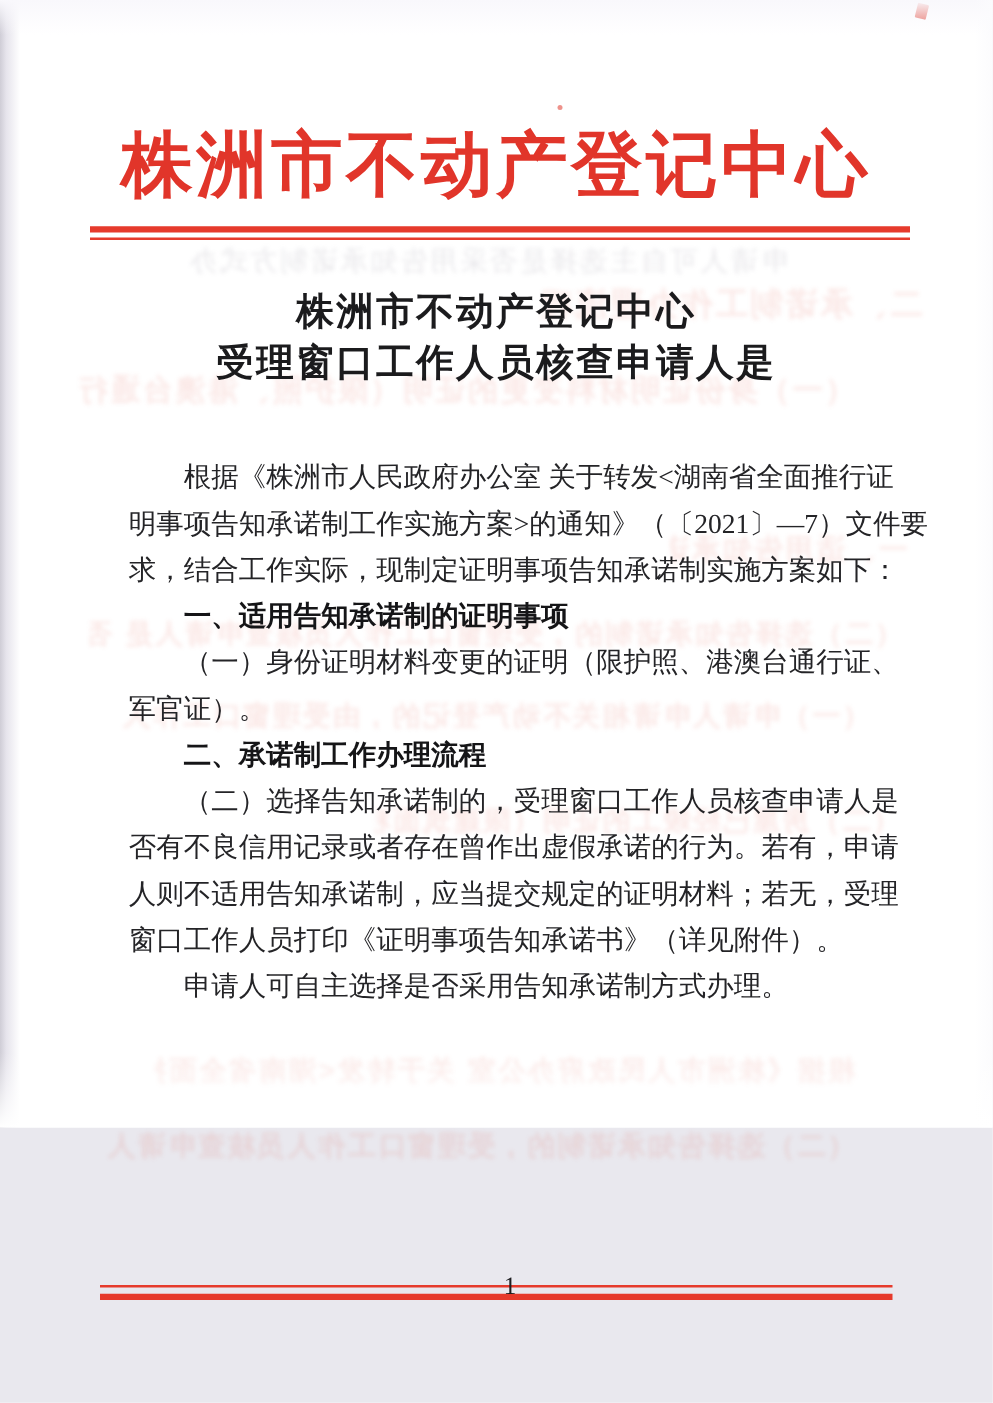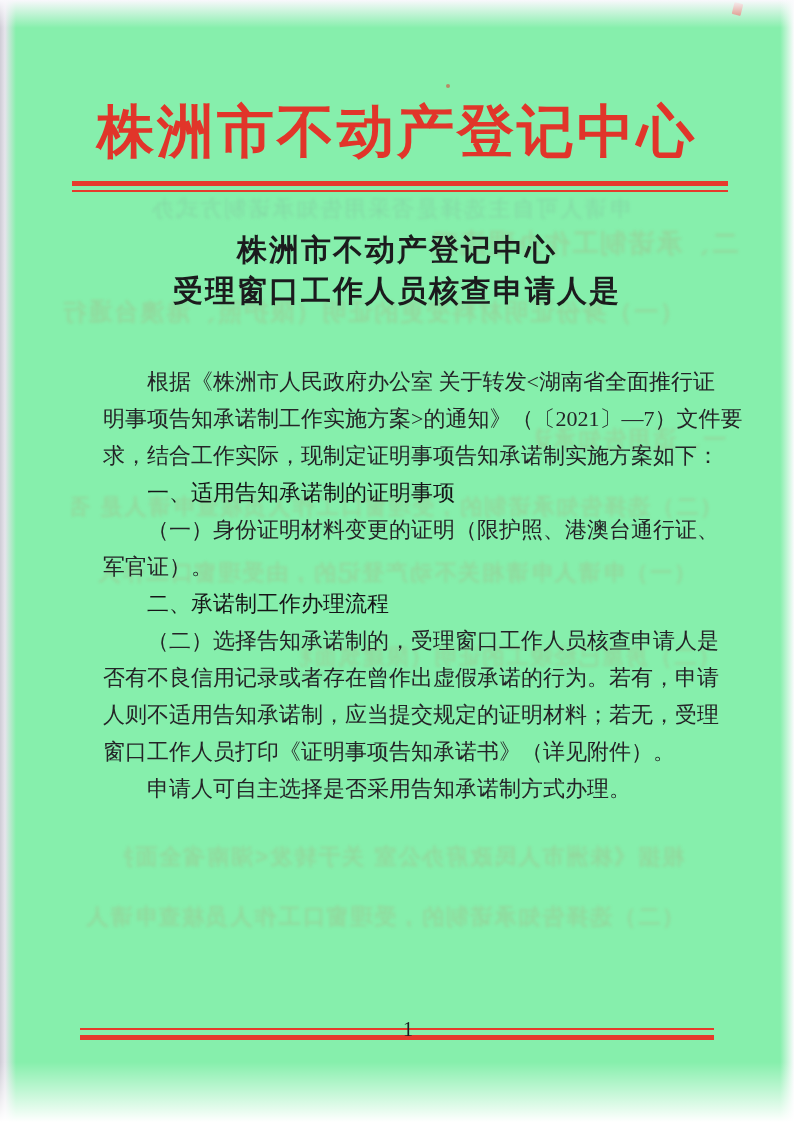--- a/index.html
+++ b/index.html
@@ -4,22 +4,22 @@
 <style>
   html, body {
     margin: 0; padding: 0;
     width: 794px; height: 1122px;
     overflow: hidden;
     background: #e9e8ee;
     font-family: "Liberation Serif", "DejaVu Serif", serif;
   }
   .page {
     position: absolute; inset: 0;
-    width: 794px; height: 1122px;
-    background: #86efac;
+    width: 794px; height: 902px;
+    background: #ffffff;
   }
   
   .edge-left {
     position: absolute; left: 0; top: 0; bottom: 0; width: 16px;
     background: linear-gradient(to right, #cfcdd6 0px, #e6e4ec 5px, rgba(244,243,248,0) 16px);
     pointer-events: none;
   }
   .edge-bottom {
     position: absolute; left: 0; right: 0; bottom: 0; height: 60px;
     background: linear-gradient(to top, #ffffff 0px, rgba(255,255,255,0) 60px);
@@ -89,21 +89,21 @@
     margin-left: 31px;
   }
   .para {
     margin: 0;
     text-indent: 2em;
     white-space: pre-line;
     text-align: justify;
   }
   .para.heading {
     font-family: "Liberation Sans", "DejaVu Sans", sans-serif;
-    font-weight: normal;
+    font-weight: bold;
     color: #151517;
   }
 
   
   .rule-bottom { top: 1024px; left: 80px; width: 634px; }
   .rule-bottom .thin  { height: 2px; background: #e63a2c; }
   .rule-bottom .thick { height: 5px; background: #e63a2c; margin-top: 5px; }
   .page-number {
     position: absolute; left: 398px; top: 1018px; width: 20px;
     text-align: center;

